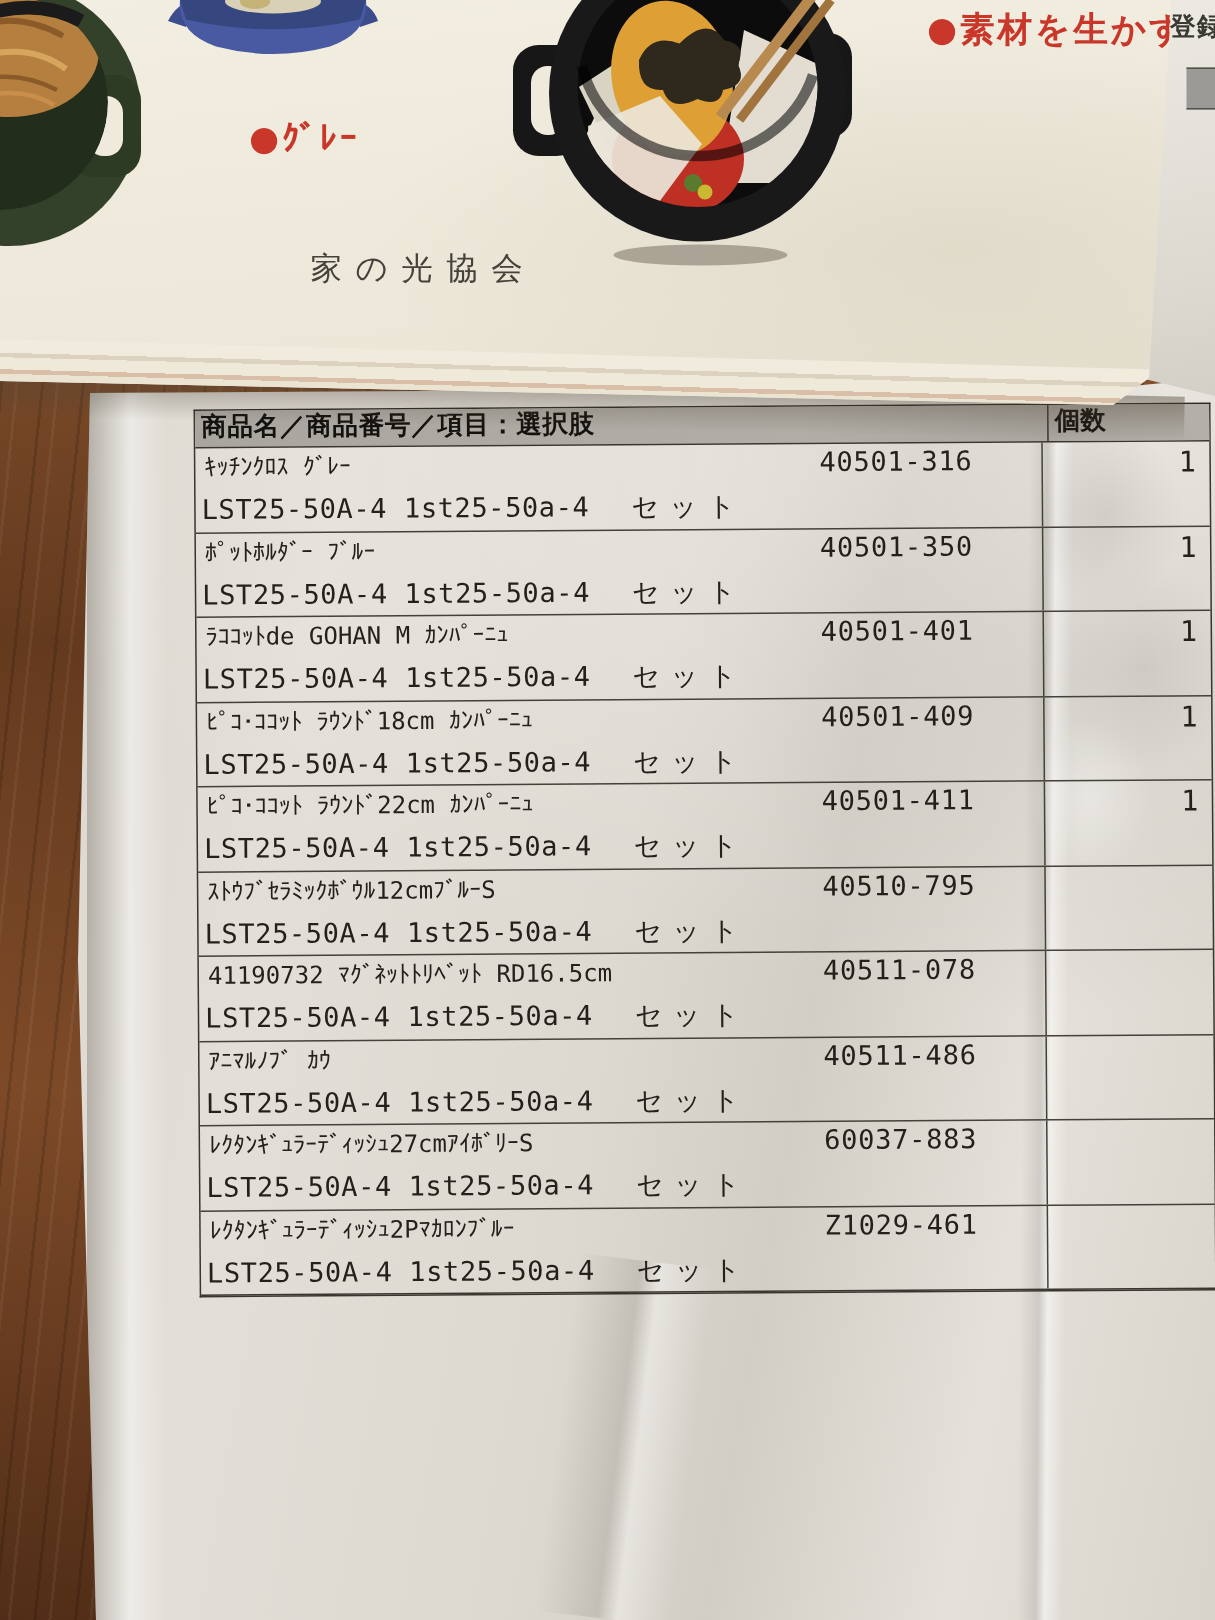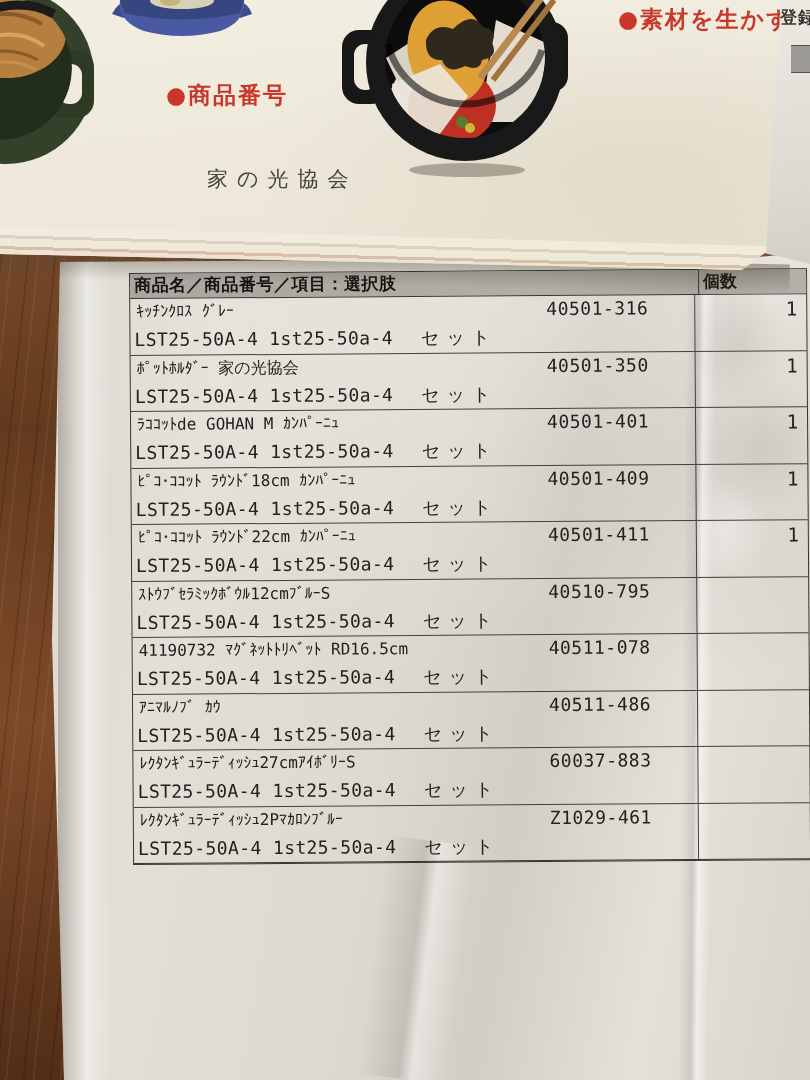--- a/index.html
+++ b/index.html
@@ -107,21 +107,21 @@
       <div class="cell-main">
         <span class="p-name">ｷｯﾁﾝｸﾛｽ ｸﾞﾚｰ</span>
         <span class="p-code">40501-316</span>
         <span class="p-set"><span>LST25-50A-4  1st25-50a-4</span><span class="set-kana">セット</span></span>
       </div>
       <div class="cell-qty">1</div>
     </div>
 
     <div class="row">
       <div class="cell-main">
-        <span class="p-name">ﾎﾟｯﾄﾎﾙﾀﾞｰ 家の光協会</span>
+        <span class="p-name">ﾎﾟｯﾄﾎﾙﾀﾞｰ ﾌﾞﾙｰ</span>
         <span class="p-code">40501-350</span>
         <span class="p-set"><span>LST25-50A-4  1st25-50a-4</span><span class="set-kana">セット</span></span>
       </div>
       <div class="cell-qty">1</div>
     </div>
 
     <div class="row">
       <div class="cell-main">
         <span class="p-name">ﾗｺｺｯﾄde GOHAN M ｶﾝﾊﾟｰﾆｭ</span>
         <span class="p-code">40501-401</span>
@@ -254,20 +254,20 @@
           <ellipse cx="118" cy="52" rx="40" ry="52" fill="#dea035"></ellipse>
         </g>
         <path d="M96 40 q8 -18 27 -11 q19 -19 30 -2 q15 2 9 16 q7 14 -10 17 q-2 12 -17 6 q-18 9 -23 -6 q-17 1 -16 -20 z" fill="#2e281d"></path>
         <path d="M62 84 L110 64 L138 96 L104 142 L64 126 Z" fill="#eae5d9" opacity=".92"></path>
       </g>
       <line x1="150" y1="78" x2="214" y2="-6" stroke="#b98a50" stroke-width="7"></line>
       <line x1="163" y1="80" x2="224" y2="0" stroke="#a1743e" stroke-width="6"></line>
       <path d="M58 44 A80 78 0 0 0 212 50" fill="none" stroke="#000" stroke-width="7" opacity=".55"></path>
     </svg>
 
-    <span class="label-red label-dashi">●商品番号</span>
+    <span class="label-red label-dashi">●ｸﾞﾚｰ</span>
     <span class="label-red label-sozai">●素材を生かす</span>
     <span class="publisher">家の光協会</span>
 
     <div class="page-stack"></div>
   </div>
 
 </div>
 
 </body></html>

